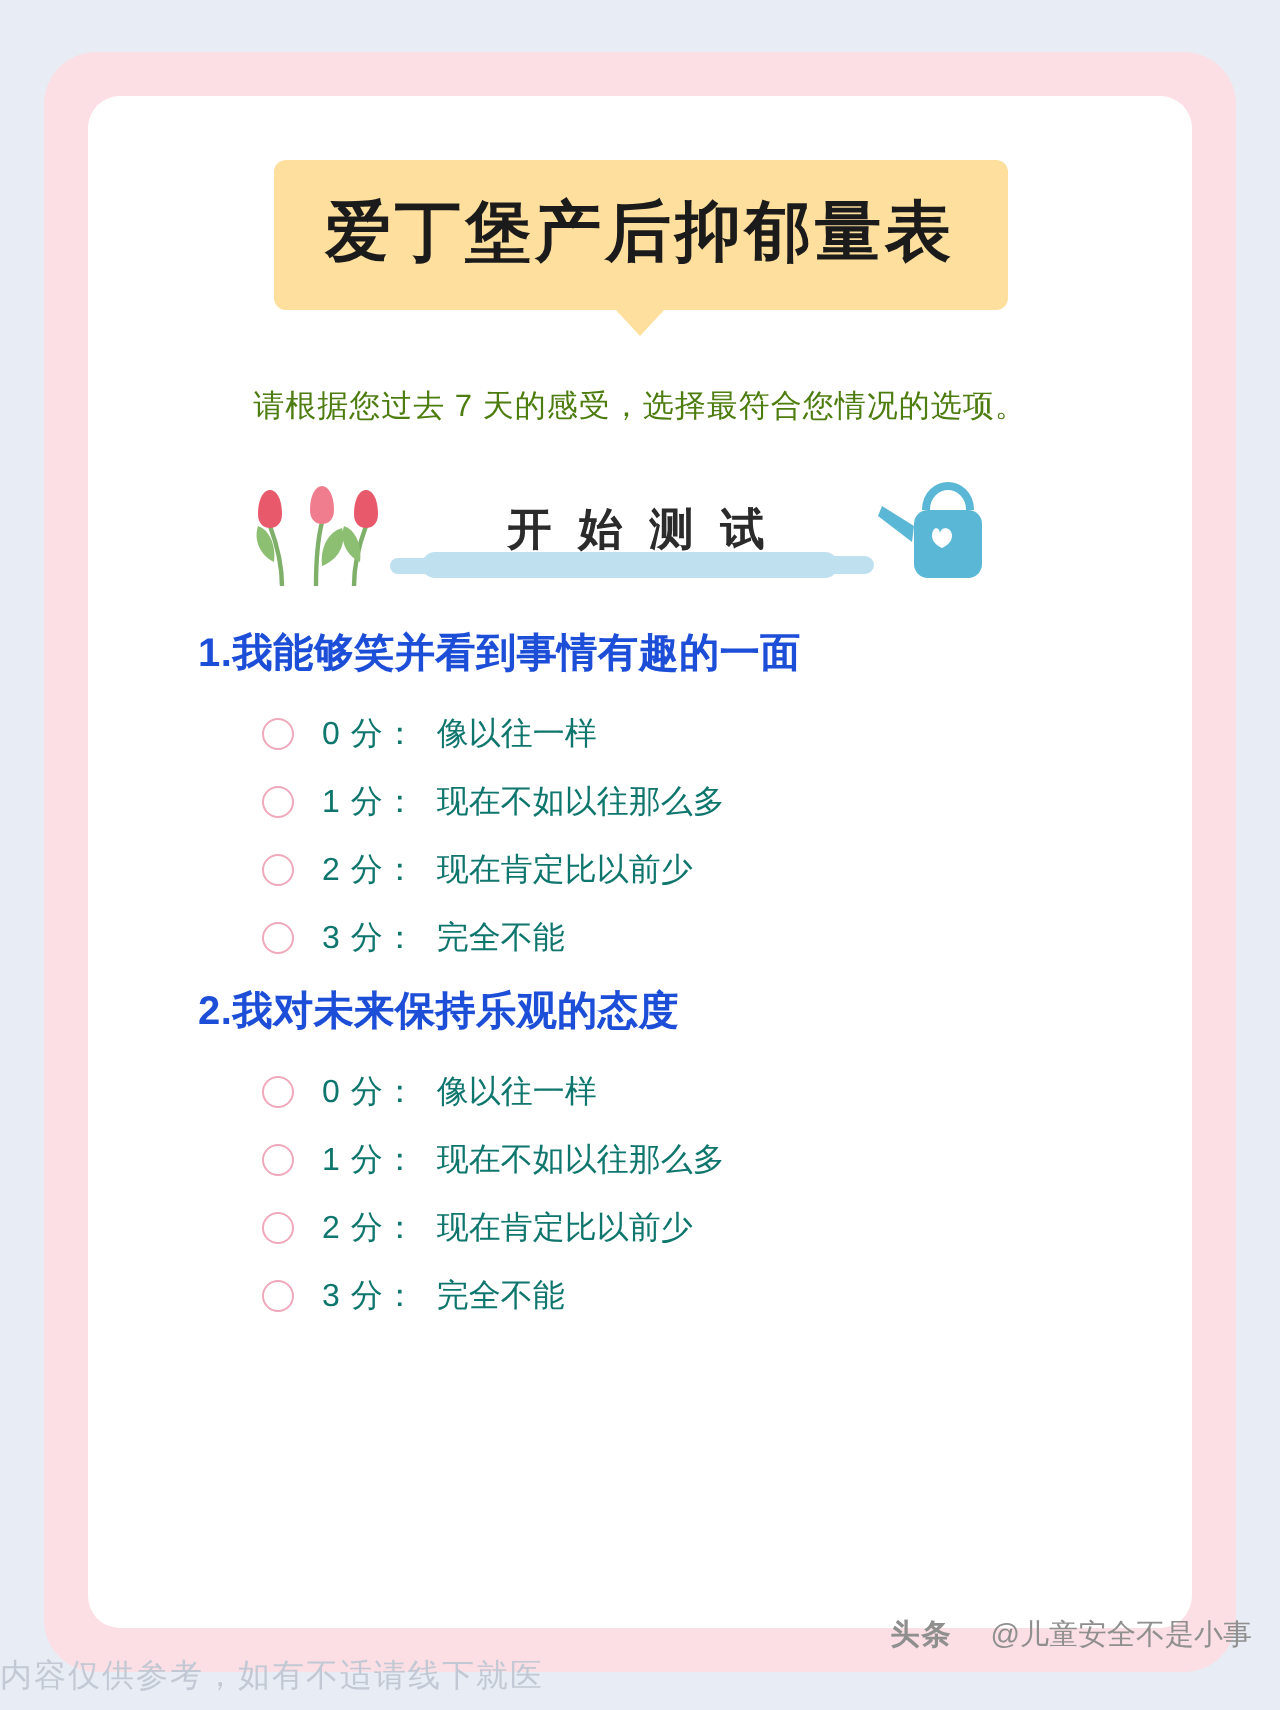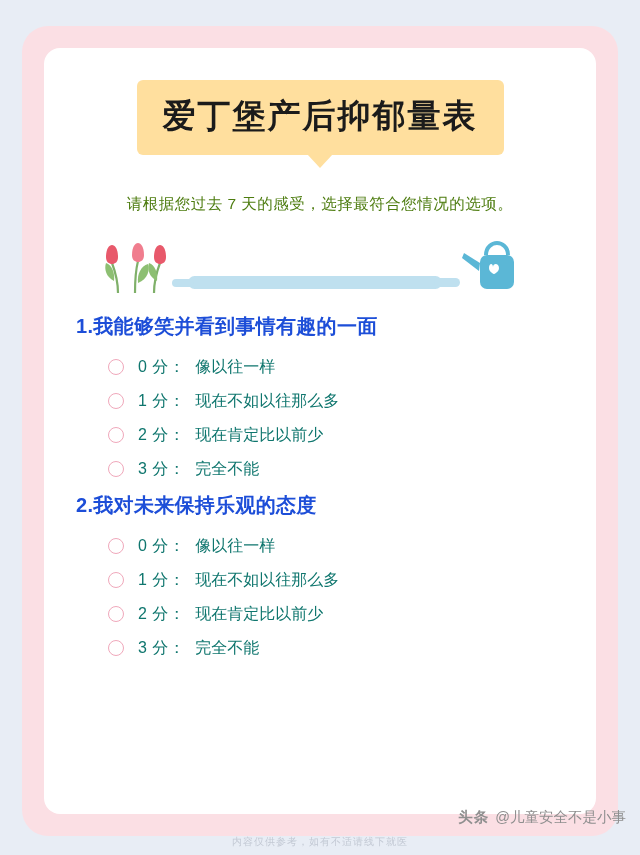--- a/index.html
+++ b/index.html
@@ -39,21 +39,21 @@
     width: 552px;
     height: 766px;
     background: #ffffff;
     border-radius: 16px;
     overflow: hidden;
   }
   .card-inner {
     position: relative;
     width: 100%;
     height: 100%;
-    padding: 0 26px;
+    padding: 0 49px;
   }
 
   
   .title-wrap {
     position: relative;
     margin-top: 32px;
     display: flex;
     justify-content: center;
   }
   .title-banner {
@@ -198,34 +198,33 @@
     color: #5a5a5a;
     letter-spacing: 1px;
   }
 
   
   .disclaimer {
     position: absolute;
     left: 0;
     right: 0;
     bottom: 6px;
-    text-align: center;
-    font-size: 10px;
+    font-size: 16px;
     color: #c3c9d4;
     letter-spacing: 1px;
   }
   .watermark {
     position: absolute;
     right: 14px;
     bottom: 28px;
     font-size: 14.5px;
     color: #8f8f8f;
     display: flex;
     align-items: center;
-    gap: 6px;
+    gap: 19px;
   }
   .wm-logo {
     font-weight: bold;
     color: #8f8f8f;
     letter-spacing: 1px;
   }
 </style>
 </head>
 <body>
 
@@ -252,20 +251,21 @@
           <path d="M52 52 C52 40 55 30 58 22" stroke="#7fb069" stroke-width="2.2" fill="none"></path>
           <path d="M12 40 C4 36 2 28 4 22 C10 24 13 32 12 40 Z" fill="#8dbf72"></path>
           <path d="M36 42 C46 38 48 29 46 23 C39 25 35 33 36 42 Z" fill="#8dbf72"></path>
           <path d="M55 40 C47 36 45 28 47 22 C53 24 56 32 55 40 Z" fill="#8dbf72"></path>
           <path d="M4 16 C4 8 7 4 10 4 C13 4 16 8 16 16 C16 21 13 23 10 23 C7 23 4 21 4 16 Z" fill="#e8596b"></path>
           <path d="M30 14 C30 6 33 2 36 2 C39 2 42 6 42 14 C42 19 39 21 36 21 C33 21 30 19 30 14 Z" fill="#f07d8e"></path>
           <path d="M52 16 C52 8 55 4 58 4 C61 4 64 8 64 16 C64 21 61 23 58 23 C55 23 52 21 52 16 Z" fill="#e8596b"></path>
         </svg>
 
         <div class="brush"></div>
+        <div class="start-label">开 始 测 试</div>
 
         <svg class="watering-can" viewBox="0 0 74 52">
           <rect x="22" y="14" width="34" height="34" rx="7" fill="#5bb7d6"></rect>
           <path d="M28 14 C28 6 34 2 39 2 C44 2 50 6 50 14" stroke="#5bb7d6" stroke-width="4" fill="none"></path>
           <path d="M22 22 L6 12 L4 17 L21 30 Z" fill="#5bb7d6"></path>
           <path d="M35 26 C35 22 41 22 41 27 C41 31 36 33 36 33 C36 33 31 31 31 27 C31 22 35 22 35 26 Z" fill="#ffffff"></path>
         </svg>
       </div>
 
       <div class="questions">

